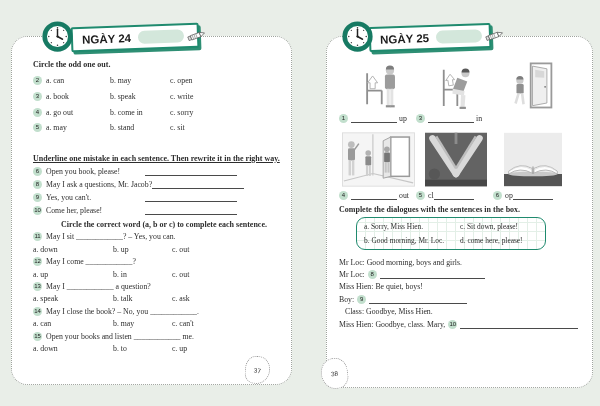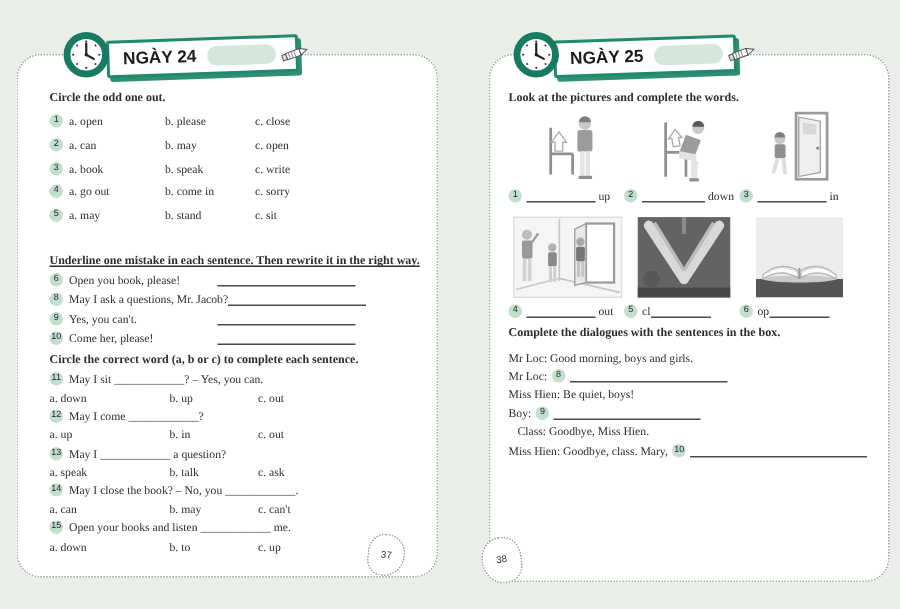--- a/index.html
+++ b/index.html
@@ -34,21 +34,21 @@
   .e1 .ca{width:64px;margin-left:4px;}
   .e1 .cb{width:60px;}
   .e2{height:13px;}
   .e2 .txt{margin-left:4px;}
   .wline{display:inline-block;width:92px;height:8px;border-bottom:0.9px solid #4a4a4a;margin-left:auto;margin-right:30px;flex:none;}
   .e3q{height:12.4px;}
   .e3q .txt{margin-left:4px;}
   .e3o{height:12.4px;}
   .e3o .ca{width:80px;}
   .e3o .cb{width:59px;}
-  .mt2{margin-top:18px;text-decoration:underline;}.mt3{margin-top:3px;}.mt8{margin-top:3px;}
+  .mt2{margin-top:18px;text-decoration:underline;}.mt3{margin-top:3px;margin-left:28px;}.mt8{margin-top:3px;}
 
   
   .picrow{display:flex;padding-left:1px;}
   .piccell{width:77px;display:flex;justify-content:center;align-items:flex-end;}
   .row1{height:50px;}
   .row2{height:58px;margin-top:4px;}
   .caprow{display:flex;height:13px;margin-top:2px;}
   .capcell{width:77px;display:flex;align-items:center;}
   .capcell .badge{margin-right:3px;}
   .capline{display:inline-block;height:8px;border-bottom:0.9px solid #4a4a4a;}
@@ -119,26 +119,20 @@
           <line x1="10" y1="1.6" x2="10" y2="6.4" stroke="#777" stroke-width="0.6"></line>
           <polygon points="14,1.6 19,4 14,6.4" fill="#fff" stroke="#555" stroke-width="0.7"></polygon>
         </svg>
       </span>
     </div>
 
     <div class="content">
       <p class="instr">Circle the odd one out.</p>
 
       <div class="r e1">
-        <span class="badge">1</span>
-        <span class="txt ca">a. open</span>
-        <span class="txt cb">b. please</span>
-        <span class="txt cc">c. close</span>
-      </div>
-      <div class="r e1">
         <span class="badge">2</span>
         <span class="txt ca">a. can</span>
         <span class="txt cb">b. may</span>
         <span class="txt cc">c. open</span>
       </div>
       <div class="r e1">
         <span class="badge">3</span>
         <span class="txt ca">a. book</span>
         <span class="txt cb">b. speak</span>
         <span class="txt cc">c. write</span>
@@ -261,21 +255,20 @@
           <rect x="4" y="1.6" width="10" height="4.8" fill="#fff" stroke="#555" stroke-width="0.7"></rect>
           <line x1="6" y1="1.6" x2="6" y2="6.4" stroke="#777" stroke-width="0.6"></line>
           <line x1="8" y1="1.6" x2="8" y2="6.4" stroke="#777" stroke-width="0.6"></line>
           <line x1="10" y1="1.6" x2="10" y2="6.4" stroke="#777" stroke-width="0.6"></line>
           <polygon points="14,1.6 19,4 14,6.4" fill="#fff" stroke="#555" stroke-width="0.7"></polygon>
         </svg>
       </span>
     </div>
 
     <div class="content" style="padding-left:12px;padding-right:10px;">
-      <p class="instr" style="margin-bottom:3px;">Look at the pictures and complete the words.</p>
 
       <div class="picrow row1">
         <div class="piccell">
           <svg viewBox="0 0 46 52" width="42" height="48">
             <path d="M10 12 V46 M10 31 H26 M26 31 V46" fill="none" stroke="#8f8f8f" stroke-width="2"></path>
             <polygon points="16,15 21.5,22.5 18.8,22.5 18.8,29 13.2,29 13.2,22.5 10.5,22.5" fill="#fff" stroke="#adadad" stroke-width="1"></polygon>
             <circle cx="35" cy="9" r="4.5" fill="#c9c9c9"></circle>
             <path d="M30.5 8 a4.5 4.5 0 0 1 9 0 z" fill="#7e7e7e"></path>
             <rect x="29.5" y="13.5" width="11" height="16" rx="2" fill="#9c9c9c"></rect>
             <rect x="31.5" y="29" width="3.2" height="18" fill="#e3e3e3"></rect>
@@ -310,26 +303,20 @@
           </svg>
         </div>
       </div>
 
       <div class="caprow">
         <div class="capcell">
           <span class="badge">1</span>
           <span class="txt"></span>
           <span class="capline w46"></span>
           <span class="txt">up</span>
-        </div>
-        <div class="capcell">
-          <span class="badge">2</span>
-          <span class="txt"></span>
-          <span class="capline w42"></span>
-          <span class="txt">down</span>
         </div>
         <div class="capcell">
           <span class="badge">3</span>
           <span class="txt"></span>
           <span class="capline w46"></span>
           <span class="txt">in</span>
         </div>
       </div>
 
       <div class="picrow row2">
@@ -395,20 +382,26 @@
         <div class="capcell">
           <span class="badge">6</span>
           <span class="txt">op</span>
           <span class="capline w40"></span>
           <span class="txt"></span>
         </div>
       </div>
 
       <p class="instr mt8" style="margin-bottom:3px;">Complete the dialogues with the sentences in the box.</p>
 
+      <div class="sbox">
+        <span>a. Sorry, Miss Hien.</span>
+        <span>b. Good morning, Mr. Loc.</span>
+        <span>c. Sit down, please!</span>
+        <span>d. come here, please!</span>
+      </div>
 
       <div class="dlg">
         <div class="r">
           <span class="txt">Mr Loc: Good morning, boys and girls.</span>
         </div>
         <div class="r">
           <span class="txt">Mr Loc:</span>
           <span class="badge">8</span>
           <span class="dline w105"></span>
         </div>

